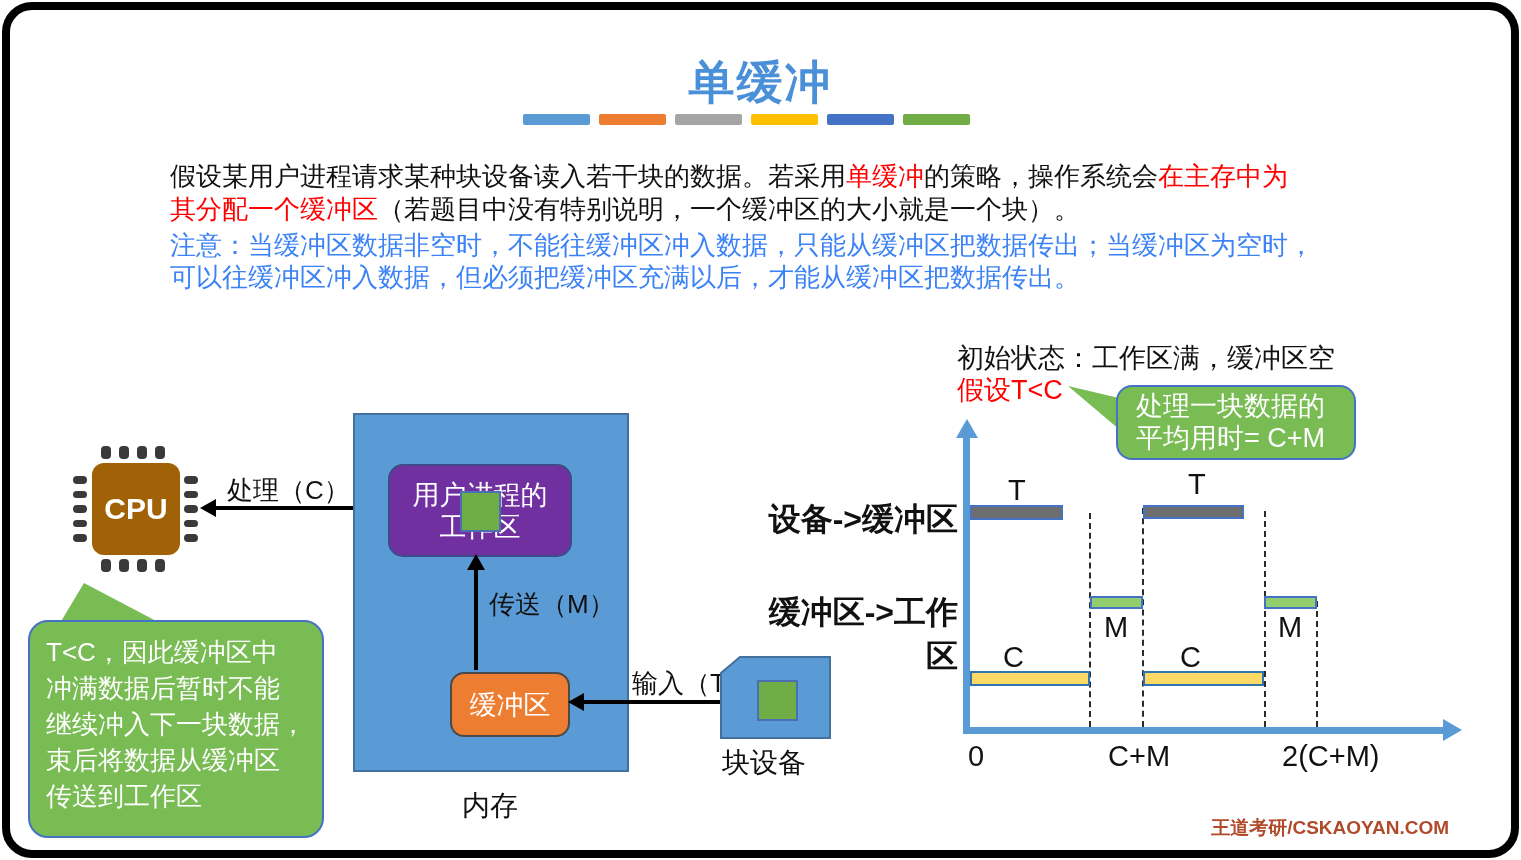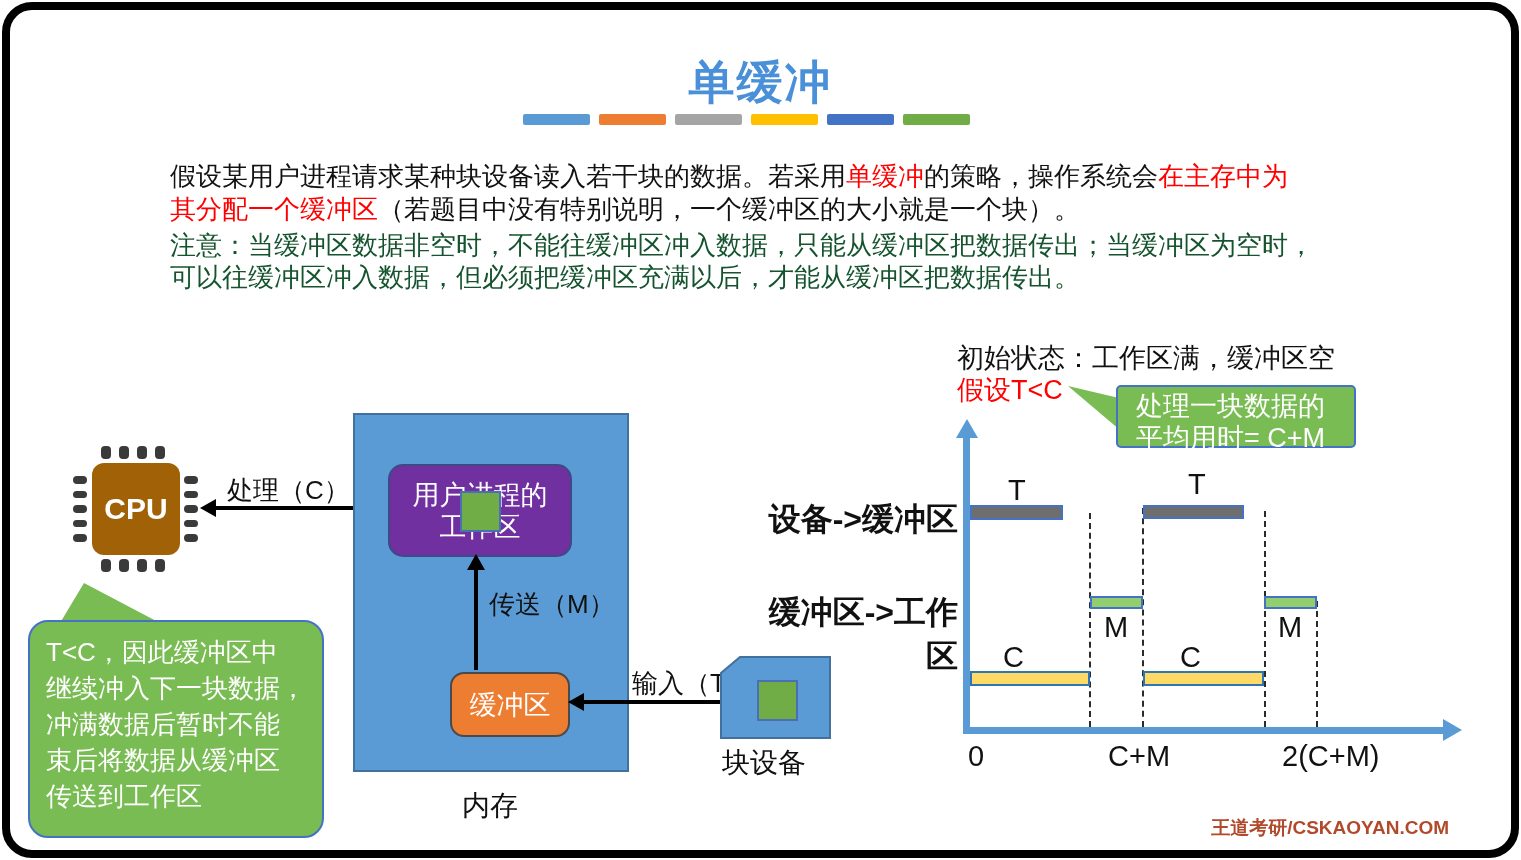--- a/index.html
+++ b/index.html
@@ -7,21 +7,21 @@
          font-family:"Liberation Sans",sans-serif;color:#1a1a1a;}
   .frame{position:absolute;inset:2px;border:8px solid #000;border-radius:30px;pointer-events:none;z-index:50;}
   .abs{position:absolute;}
   .title{left:0;right:0;top:52px;text-align:center;font-size:46px;font-weight:bold;color:#4A90D8;letter-spacing:2px;}
   .accent-row{left:523px;top:114px;display:flex;gap:9px;}
   .accent{width:67px;height:11px;border-radius:2px;}
   .c0{background:#5B9BD5}.c1{background:#ED7D31}.c2{background:#A5A5A5}
   .c3{background:#FFC000}.c4{background:#4472C4}.c5{background:#70AD47}
   .intro{left:170px;top:160px;width:1210px;font-size:26px;line-height:33px;color:#111;}
   .red{color:#FF0000;}
-  .note{left:170px;top:229px;width:1210px;font-size:26px;line-height:32px;color:#14532d;}
+  .note{left:170px;top:229px;width:1210px;font-size:26px;line-height:32px;color:#3b82f6;}
   
   .cpu-body{left:92px;top:463px;width:88px;height:92px;background:#a16207;border-radius:12px;
             display:flex;align-items:center;justify-content:center;color:#fff;font-weight:bold;font-size:30px;}
   .pins-top{left:101px;top:446px;width:70px;display:flex;gap:8px;}
   .pins-bottom{left:101px;top:559px;width:70px;display:flex;gap:8px;}
   .pins-left{left:73px;top:476px;height:66px;display:flex;flex-direction:column;gap:7px;}
   .pins-right{left:184px;top:476px;height:66px;display:flex;flex-direction:column;gap:7px;}
   .pins-top .pin,.pins-bottom .pin{width:10px;height:13px;background:#3a3a3a;border-radius:4px;}
   .pins-left .pin,.pins-right .pin{width:14px;height:9px;background:#3a3a3a;border-radius:4px;}
   
@@ -35,21 +35,21 @@
   .workarea{left:388px;top:464px;width:180px;height:89px;background:#7030A0;border:2px solid #3d4a86;border-radius:15px;
             display:flex;flex-direction:column;align-items:center;justify-content:center;color:#fff;font-size:27px;line-height:32px;}
   .greensq{background:#70AD47;border:2px solid #4a6fb5;}
   .bufferbox{left:450px;top:672px;width:116px;height:61px;background:#ED7D31;border:2px solid #4a4a4a;border-radius:14px;
              display:flex;align-items:center;justify-content:center;color:#fff;font-size:27px;}
   .diag-label{font-size:28px;color:#111;}
   
   .bubble{background:#79BC53;border:2px solid #4472C4;border-radius:20px;color:#fff;}
   .bubble-left{left:28px;top:620px;width:296px;height:218px;font-size:26px;line-height:36px;padding:12px 8px 0 16px;box-sizing:border-box;}
   .tail-left{left:60px;top:583px;width:100px;height:40px;background:#79BC53;clip-path:polygon(24% 0,0 100%,100% 100%);}
-  .bubble-right{left:1116px;top:385px;width:240px;height:63px;font-size:27px;line-height:32px;padding:3px 0 0 18px;box-sizing:border-box;border-radius:5px;}
+  .bubble-right{left:1116px;top:385px;width:240px;height:75px;font-size:27px;line-height:32px;padding:3px 0 0 18px;box-sizing:border-box;border-radius:16px;}
   .tail-right{left:1068px;top:386px;width:52px;height:44px;background:#79BC53;clip-path:polygon(0 0,100% 28%,100% 100%);}
   
   .row-label{font-size:32px;color:#111;width:210px;text-align:right;font-weight:bold;}
   .axis{background:#5B9BD5;}
   .axis-arrow-up{width:0;height:0;border-left:11px solid transparent;border-right:11px solid transparent;border-bottom:19px solid #5B9BD5;}
   .axis-arrow-right{width:0;height:0;border-top:11px solid transparent;border-bottom:11px solid transparent;border-left:19px solid #5B9BD5;}
   .bar{box-sizing:border-box;border:2px solid #4472C4;}
   .bar-t{background:#6e6e6e;}
   .bar-m{background:#93CE6E;}
   .bar-c{background:#FFD965;border-color:#2E75B6;}
@@ -140,22 +140,22 @@
 
   <svg class="abs" style="left:720px;top:656px;" width="112" height="84">
     <path d="M20 1 L110 1 L110 82 L1 82 L1 17 Z" fill="#5B9BD5" stroke="#41719C" stroke-width="2"></path>
   </svg>
   <div class="abs greensq" style="left:757px;top:680px;width:37px;height:37px;"></div>
   <div class="abs diag-label" style="left:722px;top:744px;">块设备</div>
 
   <div class="abs tail-left"></div>
   <div class="abs bubble bubble-left">
     <div>T&lt;C，因此缓冲区中</div>
+    <div>冲满数据后暂时不能</div>
     <div>继续冲入下一块数据，</div>
-    <div>冲满数据后暂时不能</div>
     <div>束后将数据从缓冲区</div>
     <div>传送到工作区</div>
   </div>
 
   <div class="abs" style="left:957px;top:340px;font-size:27px;color:#111;">初始状态：工作区满，缓冲区空</div>
   <div class="abs red" style="left:957px;top:372px;font-size:27px;">假设T&lt;C</div>
 
   <div class="abs tail-right"></div>
   <div class="abs bubble bubble-right">
     <div>处理一块数据的</div>

